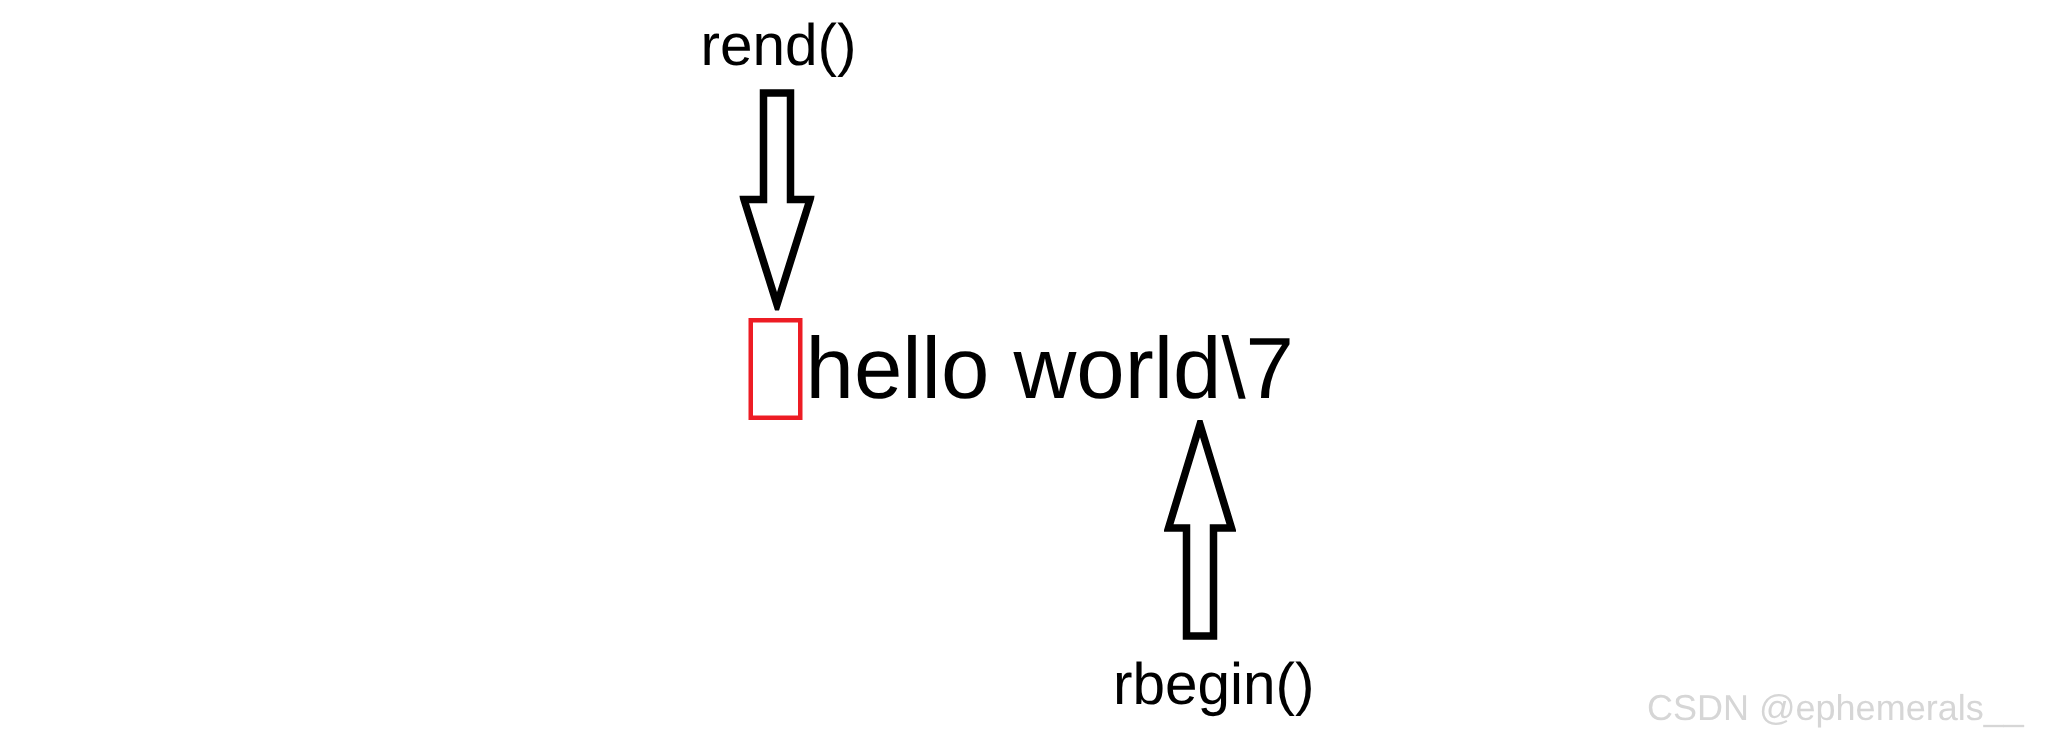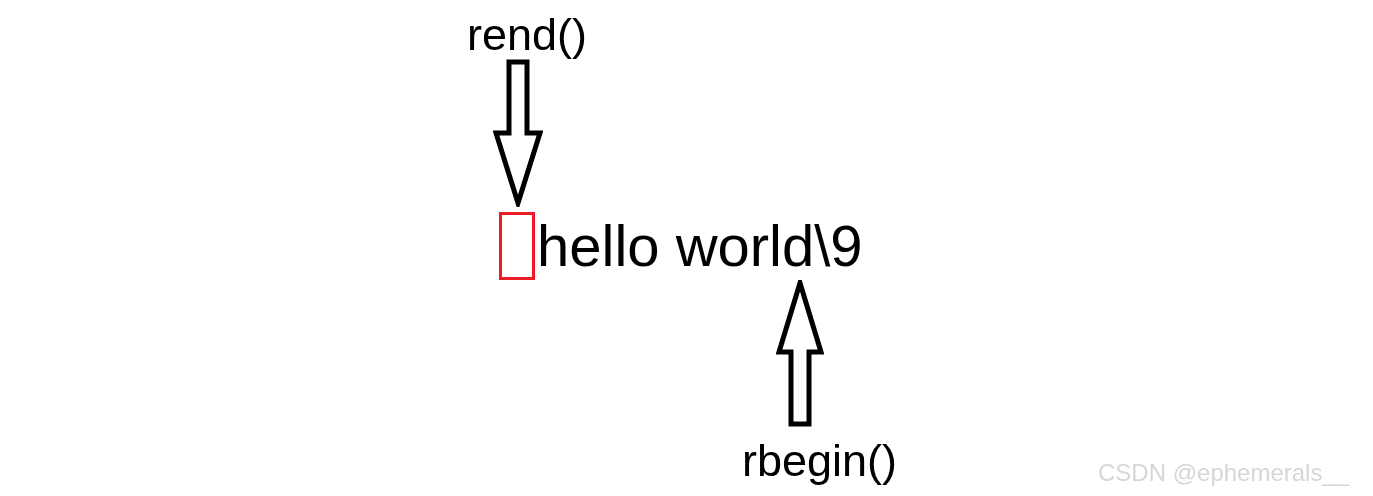--- a/index.html
+++ b/index.html
@@ -15,21 +15,21 @@
     position: relative;
     width: 1373px;
     height: 496px;
     background: var(--bg);
     overflow: hidden;
     font-family: "Liberation Sans", sans-serif;
     color: var(--ink);
   }
   .label {
     position: absolute;
-    font-size: 45px;
+    font-size: 39px;
     line-height: 1.1;
     color: var(--ink);
     white-space: nowrap;
   }
   .rend-label   { left: 467px; top: 10px; }
   .rbegin-label { left: 742px; top: 436px; }
   .arrow { position: absolute; display: block; }
   .arrow polygon {
     fill: #ffffff;
     stroke: var(--arrow);
@@ -68,21 +68,21 @@
 <div class="canvas">
 
   <div class="label rend-label">rend()</div>
 
   <svg class="arrow down-arrow" viewBox="0 0 50 148" xmlns="http://www.w3.org/2000/svg" aria-hidden="true">
     <polygon points="16,3 34,3 34,74 47,74 25,144 3,74 16,74"></polygon>
   </svg>
 
   <div class="red-box"></div>
 
-  <div class="string-text">hello world\9</div>
+  <div class="string-text">hello world\7</div>
 
   <svg class="arrow up-arrow" viewBox="0 0 48 147" xmlns="http://www.w3.org/2000/svg" aria-hidden="true">
     <polygon points="24,3 45,72 33,72 33,144 15,144 15,72 3,72"></polygon>
   </svg>
 
   <div class="label rbegin-label">rbegin()</div>
 
   <div class="watermark">CSDN @ephemerals__</div>
 
 </div>

